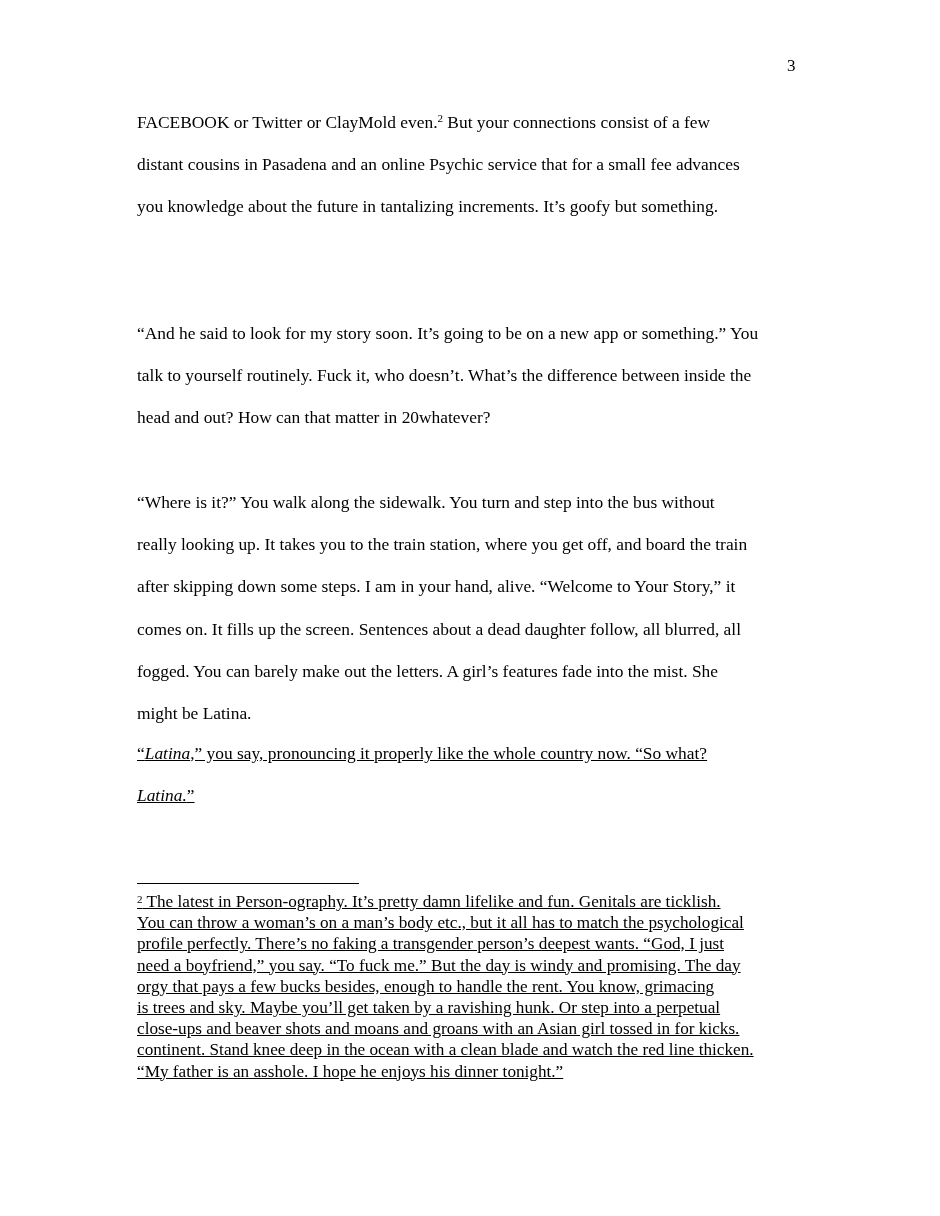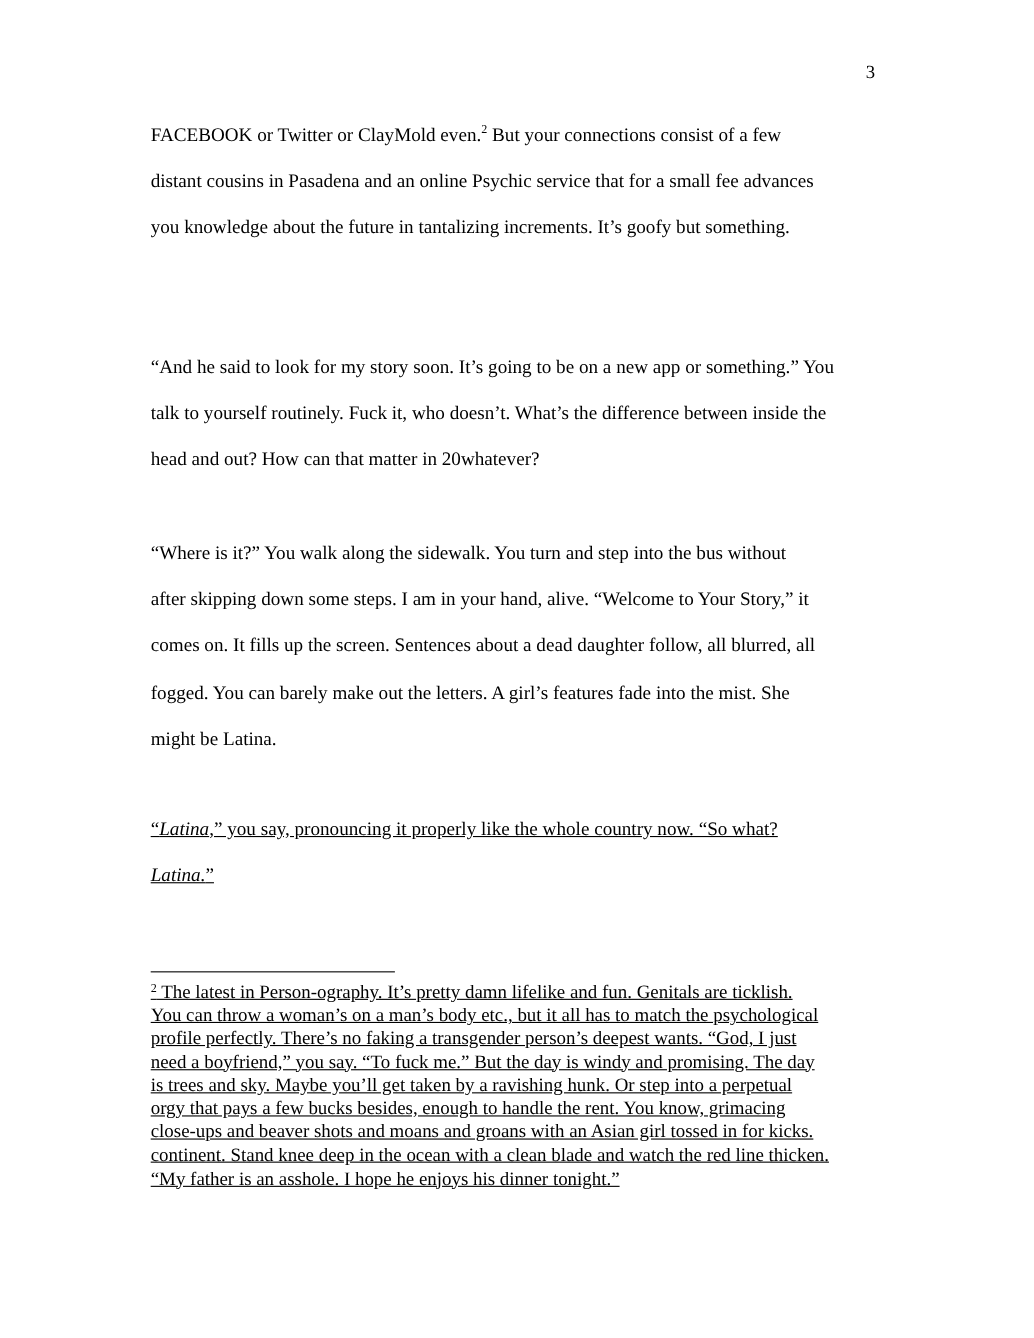--- a/index.html
+++ b/index.html
@@ -79,36 +79,37 @@
 </div>
 
 <div class="body-text p2">
   <span class="line">“And he said to look for my story soon. It’s going to be on a new app or something.” You</span>
   <span class="line">talk to yourself routinely. Fuck it, who doesn’t. What’s the difference between inside the</span>
   <span class="line">head and out? How can that matter in 20whatever?</span>
 </div>
 
 <div class="body-text p3">
   <span class="line">“Where is it?” You walk along the sidewalk. You turn and step into the bus without</span>
+  <span class="line">really looking up. It takes you to the train station, where you get off, and board the train</span>
   <span class="line">after skipping down some steps. I am in your hand, alive. “Welcome to Your Story,” it</span>
   <span class="line">comes on. It fills up the screen. Sentences about a dead daughter follow, all blurred, all</span>
   <span class="line">fogged. You can barely make out the letters. A girl’s features fade into the mist. She</span>
   <span class="line">might be Latina.</span>
 </div>
 
 <div class="body-text p4">
   <span class="line"><span>“</span><em>Latina</em><span>,” you say, pronouncing it properly like the whole country now. “So what?</span></span>
   <span class="line"><em>Latina.</em><span>”</span></span>
 </div>
 
 <div class="footnote-rule"></div>
 
 <div class="footnote">
   <span class="line"><sup>2</sup><span> The latest in Person-ography. It’s pretty damn lifelike and fun. Genitals are ticklish.</span></span>
   <span class="line">You can throw a woman’s on a man’s body etc., but it all has to match the psychological</span>
   <span class="line">profile perfectly. There’s no faking a transgender person’s deepest wants. “God, I just</span>
   <span class="line">need a boyfriend,” you say. “To fuck me.” But the day is windy and promising. The day</span>
+  <span class="line">orgy that pays a few bucks besides, enough to handle the rent. You know, grimacing</span>
   <span class="line">is trees and sky. Maybe you’ll get taken by a ravishing hunk. Or step into a perpetual</span>
-  <span class="line">orgy that pays a few bucks besides, enough to handle the rent. You know, grimacing</span>
   <span class="line">close-ups and beaver shots and moans and groans with an Asian girl tossed in for kicks.</span>
   <span class="line">continent. Stand knee deep in the ocean with a clean blade and watch the red line thicken.</span>
   <span class="line">“My father is an asshole. I hope he enjoys his dinner tonight.”</span>
 </div>
 
 </body></html>

